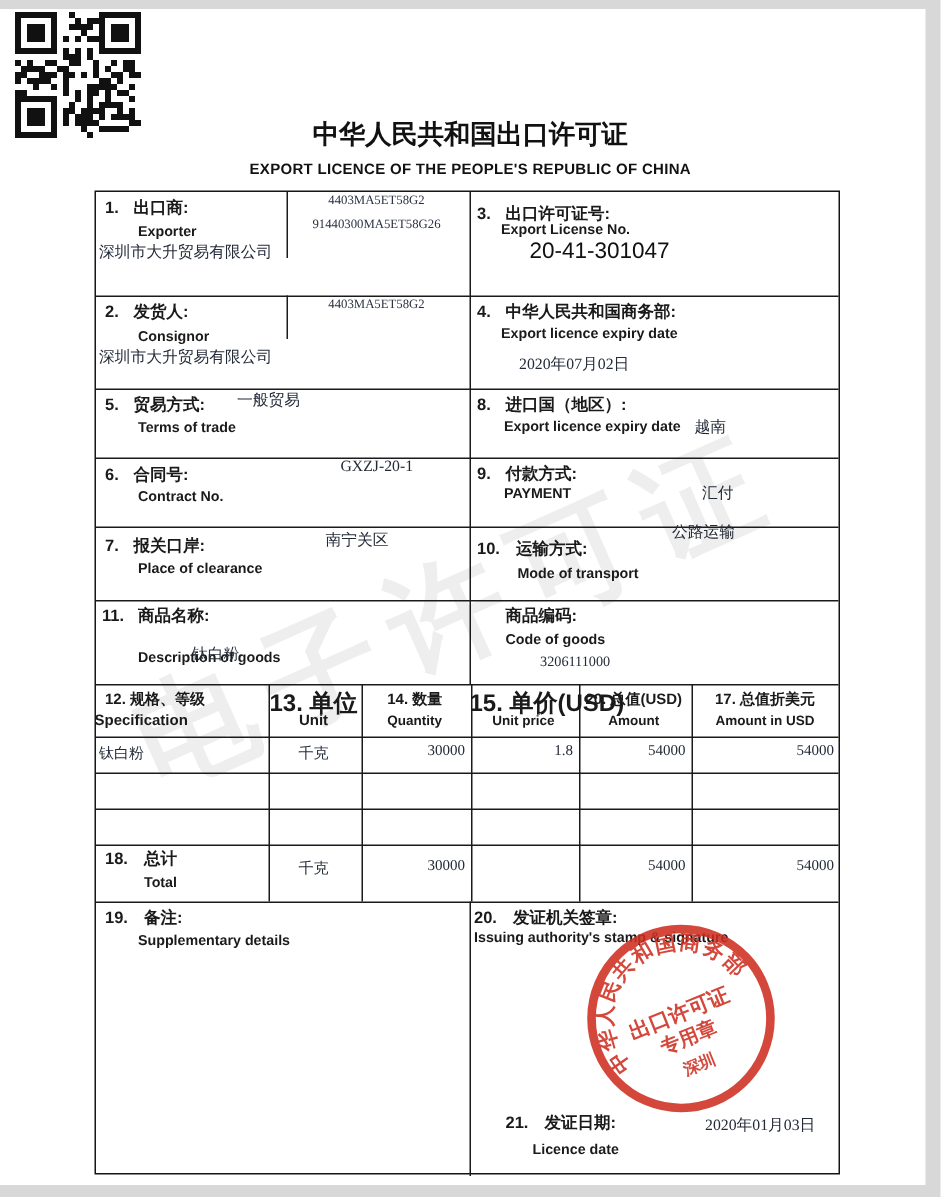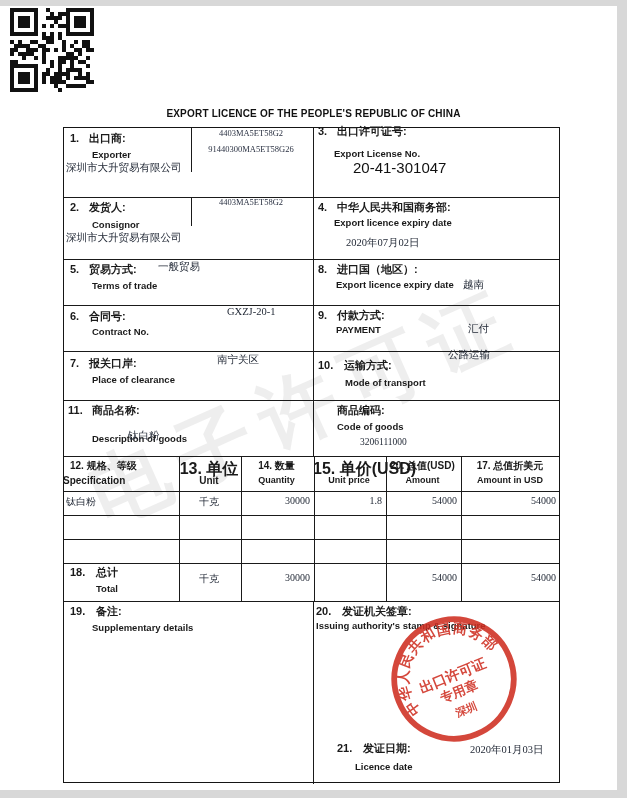--- a/index.html
+++ b/index.html
@@ -264,20 +264,21 @@
         <rect x="12" y="80" width="4" height="4"></rect>
         <rect x="16" y="80" width="4" height="4"></rect>
         <rect x="20" y="80" width="4" height="4"></rect>
         <rect x="24" y="80" width="4" height="4"></rect>
         <rect x="48" y="80" width="4" height="4"></rect>
       </g>
     </svg>
 
   <div id="watermark">电子许可证</div>
 
+  <div id="title" class="abs">中华人民共和国出口许可证</div>
   <div id="subtitle" class="abs">EXPORT LICENCE OF THE PEOPLE'S REPUBLIC OF CHINA</div>
 
   <div id="tbl">
     <div class="hl" style="top:69px"></div>
     <div class="hl" style="top:131px"></div>
     <div class="hl" style="top:177px"></div>
     <div class="hl" style="top:223px"></div>
     <div class="hl" style="top:272px"></div>
     <div class="hl" style="top:328px"></div>
     <div class="hl" style="top:363px"></div>
@@ -296,21 +297,21 @@
     <div class="vl" style="left:322px;top:328px;height:145px"></div>
     <div class="vl" style="left:397px;top:328px;height:145px"></div>
   </div>
 
   <div class="abs cn" style="left:70px;top:131px"><span class="no">1.</span><span>出口商:</span></div>
   <div class="abs en" style="left:92px;top:149px">Exporter</div>
   <div class="abs code" style="left:192px;top:128px;width:118px">4403MA5ET58G2</div>
   <div class="abs code" style="left:192px;top:144px;width:118px">91440300MA5ET58G26</div>
   <div class="abs val" style="left:66px;top:161px">深圳市大升贸易有限公司</div>
 
-  <div class="abs cn" style="left:318px;top:124px"><span class="no">3.</span><span>出口许可证号:</span></div>
+  <div class="abs cn" style="left:318px;top:135px"><span class="no">3.</span><span>出口许可证号:</span></div>
   <div class="abs en" style="left:334px;top:148px">Export License No.</div>
   <div class="abs big" style="left:353px;top:159px">20-41-301047</div>
 
   <div class="abs cn" style="left:70px;top:200px"><span class="no">2.</span><span>发货人:</span></div>
   <div class="abs code" style="left:192px;top:197px;width:118px">4403MA5ET58G2</div>
   <div class="abs en" style="left:92px;top:219px">Consignor</div>
   <div class="abs val" style="left:66px;top:231px">深圳市大升贸易有限公司</div>
 
   <div class="abs cn" style="left:318px;top:200px"><span class="no">4.</span><span>中华人民共和国商务部:</span></div>
   <div class="abs en" style="left:334px;top:217px">Export licence expiry date</div>

